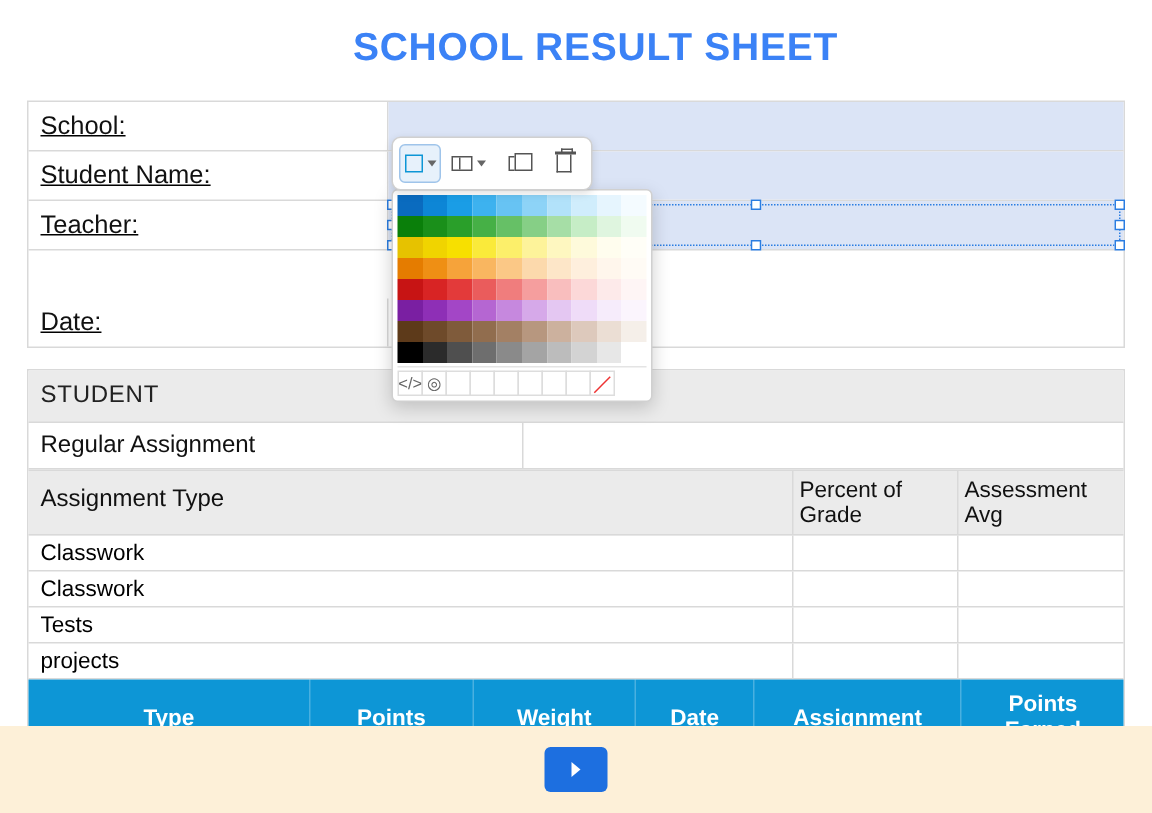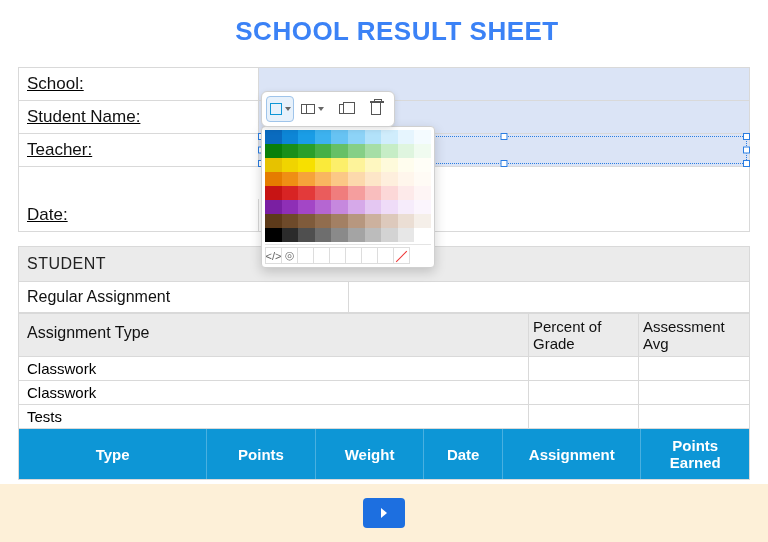--- a/index.html
+++ b/index.html
@@ -317,20 +317,25 @@
         <div class="pc"></div>
         <div class="av"></div>
       </div>
       <div class="ass-row">
         <div class="at">Classwork</div>
         <div class="pc"></div>
         <div class="av"></div>
       </div>
       <div class="ass-row">
         <div class="at">Tests</div>
+        <div class="pc"></div>
+        <div class="av"></div>
+      </div>
+      <div class="ass-row">
+        <div class="at">projects</div>
         <div class="pc"></div>
         <div class="av"></div>
       </div>
     </div>
   <div class="blue-head">
     <div class="c-type">Type</div>
     <div class="c-pts">Points</div>
     <div class="c-wt">Weight</div>
     <div class="c-date">Date</div>
     <div class="c-ass">Assignment</div>

